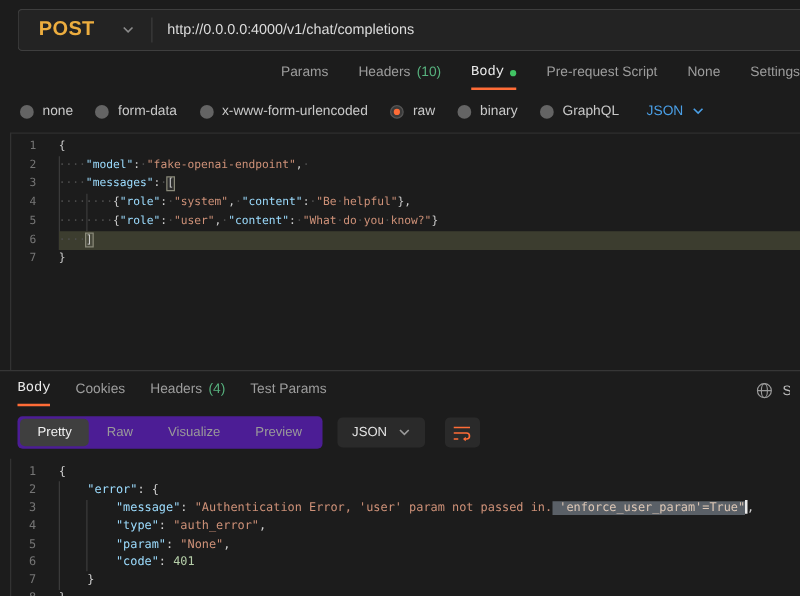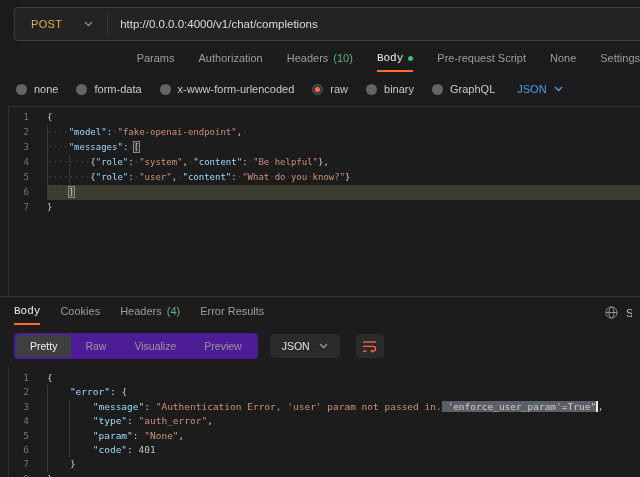--- a/index.html
+++ b/index.html
@@ -20,21 +20,21 @@
     background:#232323;
     border:1px solid #3e3e3e;
     border-right:none;
     border-radius:4px 0 0 4px;
     display:flex; align-items:center;
   }
   .method-select {
     display:flex; align-items:center; gap:22px;
     padding:0 14px 0 16px; height:100%; cursor:pointer;
   }
-  .method-label { color:#ecad3f; font-weight:normal; font-size:11px; letter-spacing:.3px; }
+  .method-label { color:#ecad3f; font-weight:bold; font-size:16px; letter-spacing:.3px; }
   .chev { color:#8a8a8a; }
   .vdiv { width:1px; height:20px; background:#3c3c3c; }
   .url-text { padding-left:12px; font-size:11.5px; color:#dcdcdc; flex:1; white-space:nowrap; overflow:hidden; }
 
   
   .req-tabs {
     display:flex; align-items:flex-end; gap:24px;
     padding:12px 0 0 14px; height:31px;justify-content:flex-end;
   }
   .tab {
@@ -139,23 +139,20 @@
       <div class="vdiv"></div>
       <div class="url-text">http://0.0.0.0:4000/v1/chat/completions</div>
     </div>
   </div>
 
   <div class="req-tabs" id="reqTabs">
       <div class="tab">
         <span class="label">Params</span>
       </div>
       <div class="tab">
-        <span class="label">Authorization</span>
-      </div>
-      <div class="tab">
         <span class="label">Headers</span>
         <span class="count">(10)</span>
       </div>
       <div class="tab active">
         <span class="label">Body</span>
         <span class="dot"></span>
       </div>
       <div class="tab">
         <span class="label">Pre-request Script</span>
       </div>
@@ -221,21 +218,21 @@
             <span class="label">Body</span>
           </div>
           <div class="tab">
             <span class="label">Cookies</span>
           </div>
           <div class="tab">
             <span class="label">Headers</span>
             <span class="count">(4)</span>
           </div>
           <div class="tab">
-            <span class="label">Error Results</span>
+            <span class="label">Test Params</span>
           </div>
         </div>
       <div class="resp-right">
         <svg width="13" height="13" viewBox="0 0 14 14" fill="none" stroke="#9a9a9a" stroke-width="1">
           <circle cx="7" cy="7" r="6"></circle>
           <ellipse cx="7" cy="7" rx="2.6" ry="6"></ellipse>
           <path d="M1 7 H13"></path>
         </svg>
         <span class="frag">S</span>
       </div>

